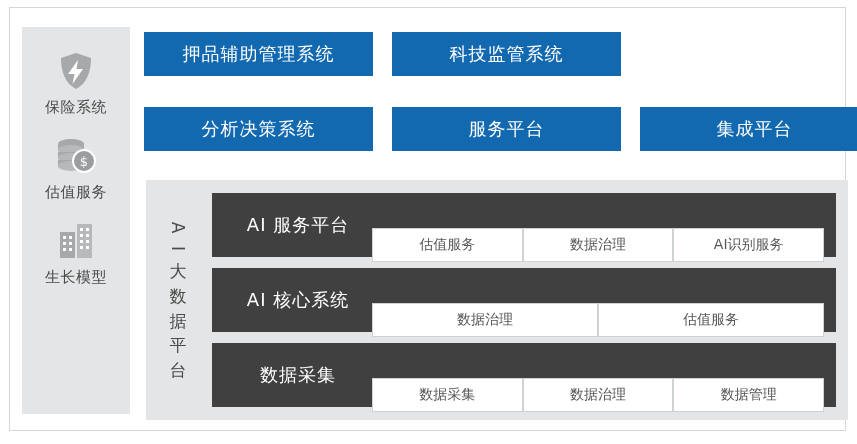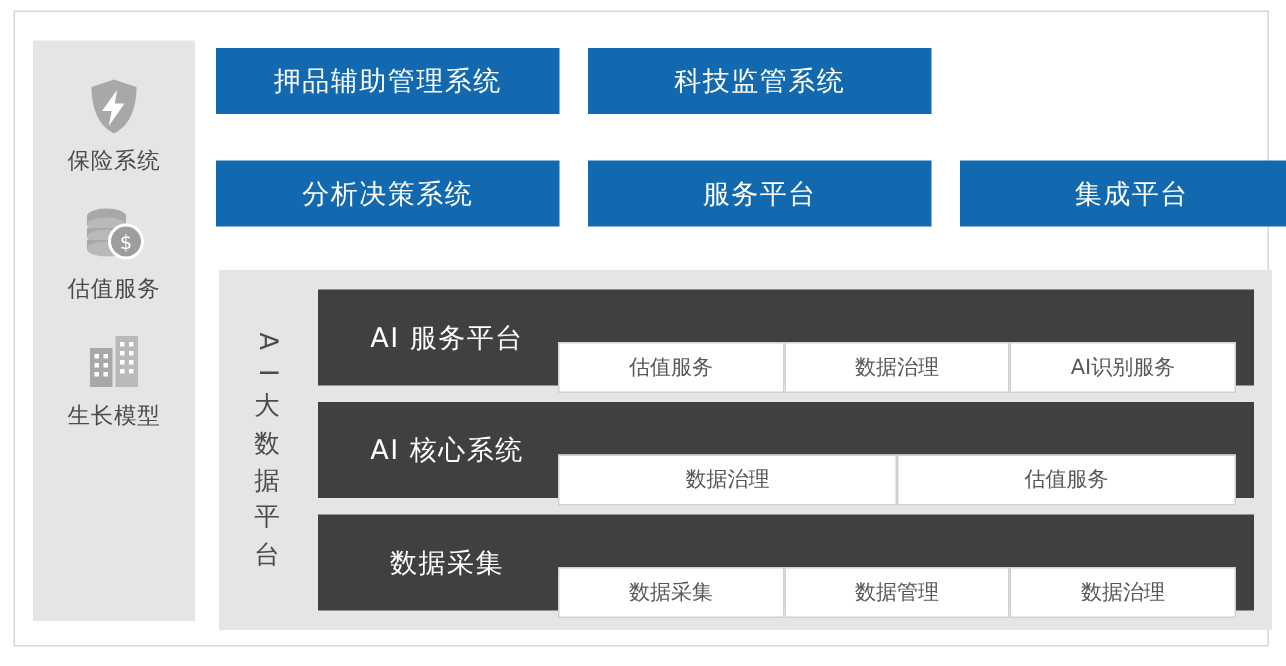--- a/index.html
+++ b/index.html
@@ -153,21 +153,21 @@
         <div class="cells">
           <div class="cell">数据治理</div>
           <div class="cell">估值服务</div>
         </div>
       </div>
 
       <div class="crow">
         <div class="crow-title">数据采集</div>
         <div class="cells">
           <div class="cell">数据采集</div>
+          <div class="cell">数据治理</div>
           <div class="cell">数据管理</div>
-          <div class="cell">数据治理</div>
         </div>
       </div>
 
     </div>
   </div>
 
 </div>
 
 </body></html>

